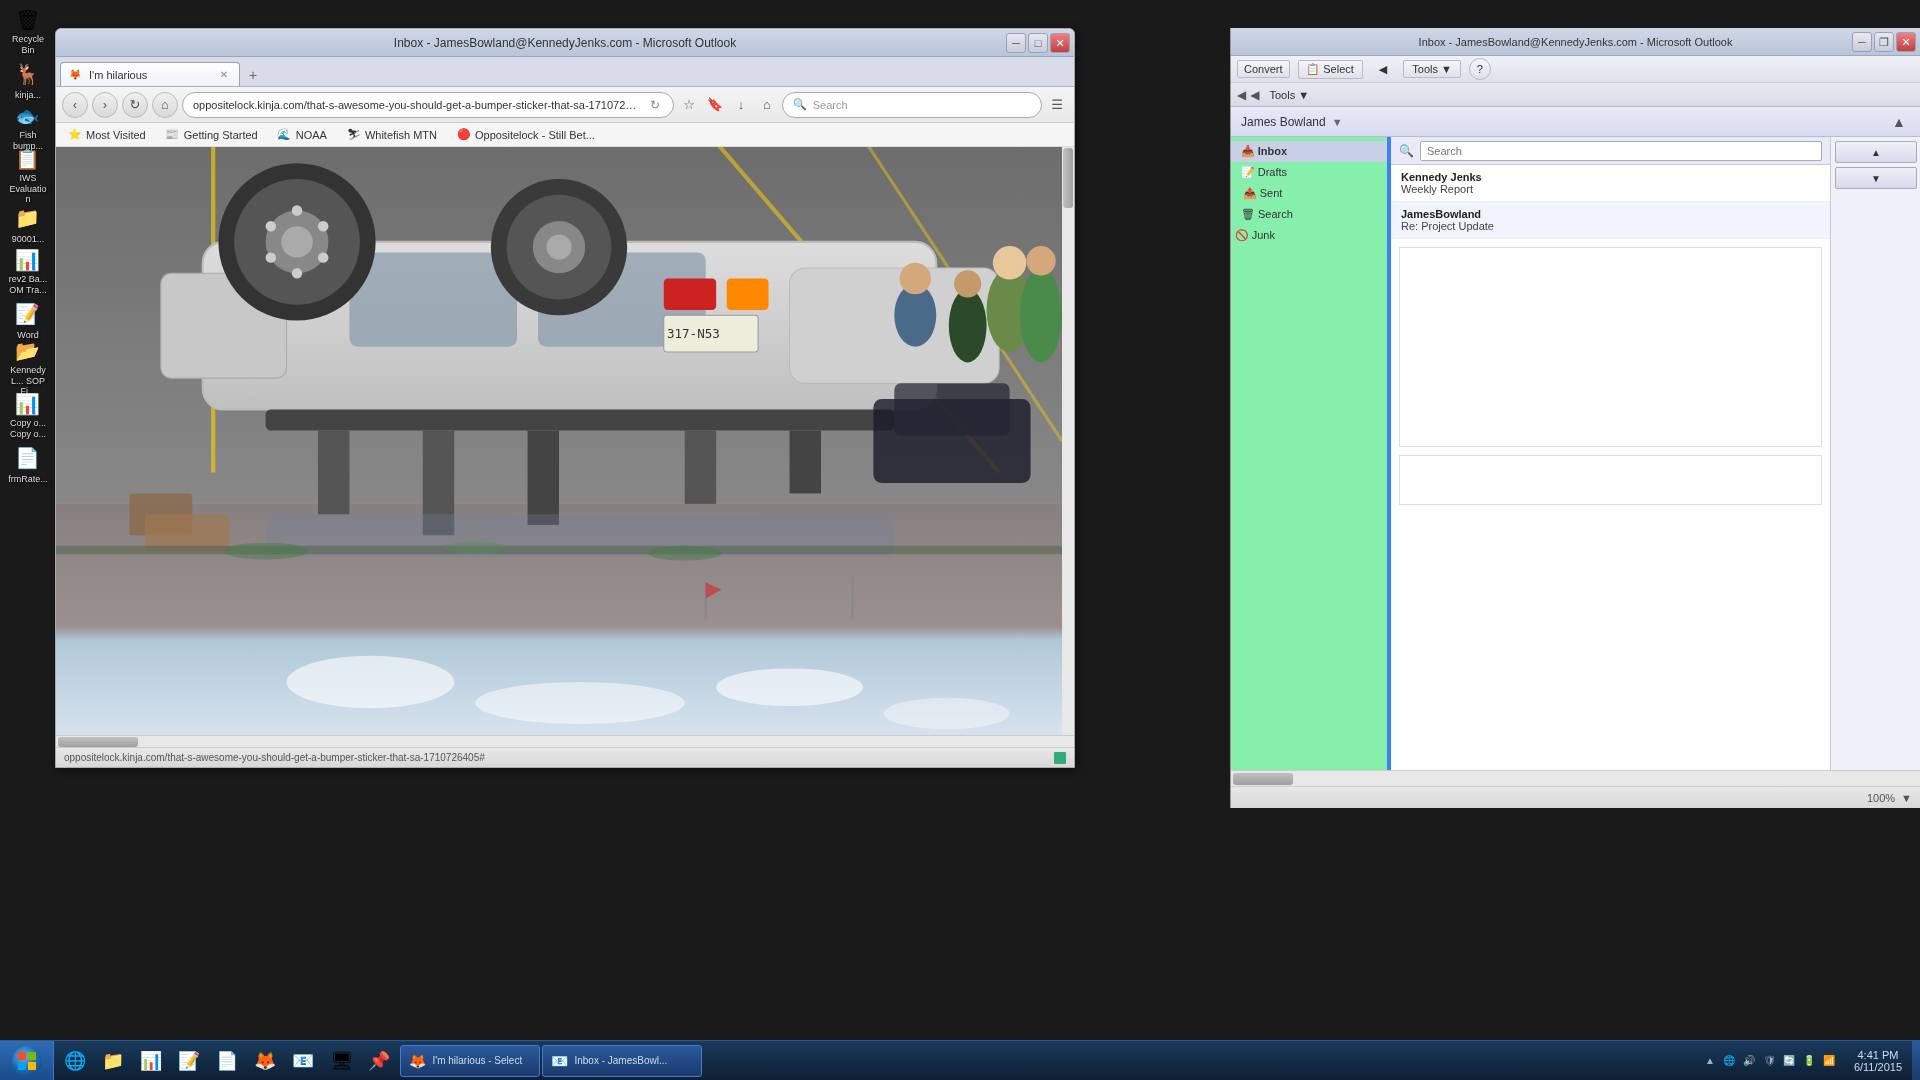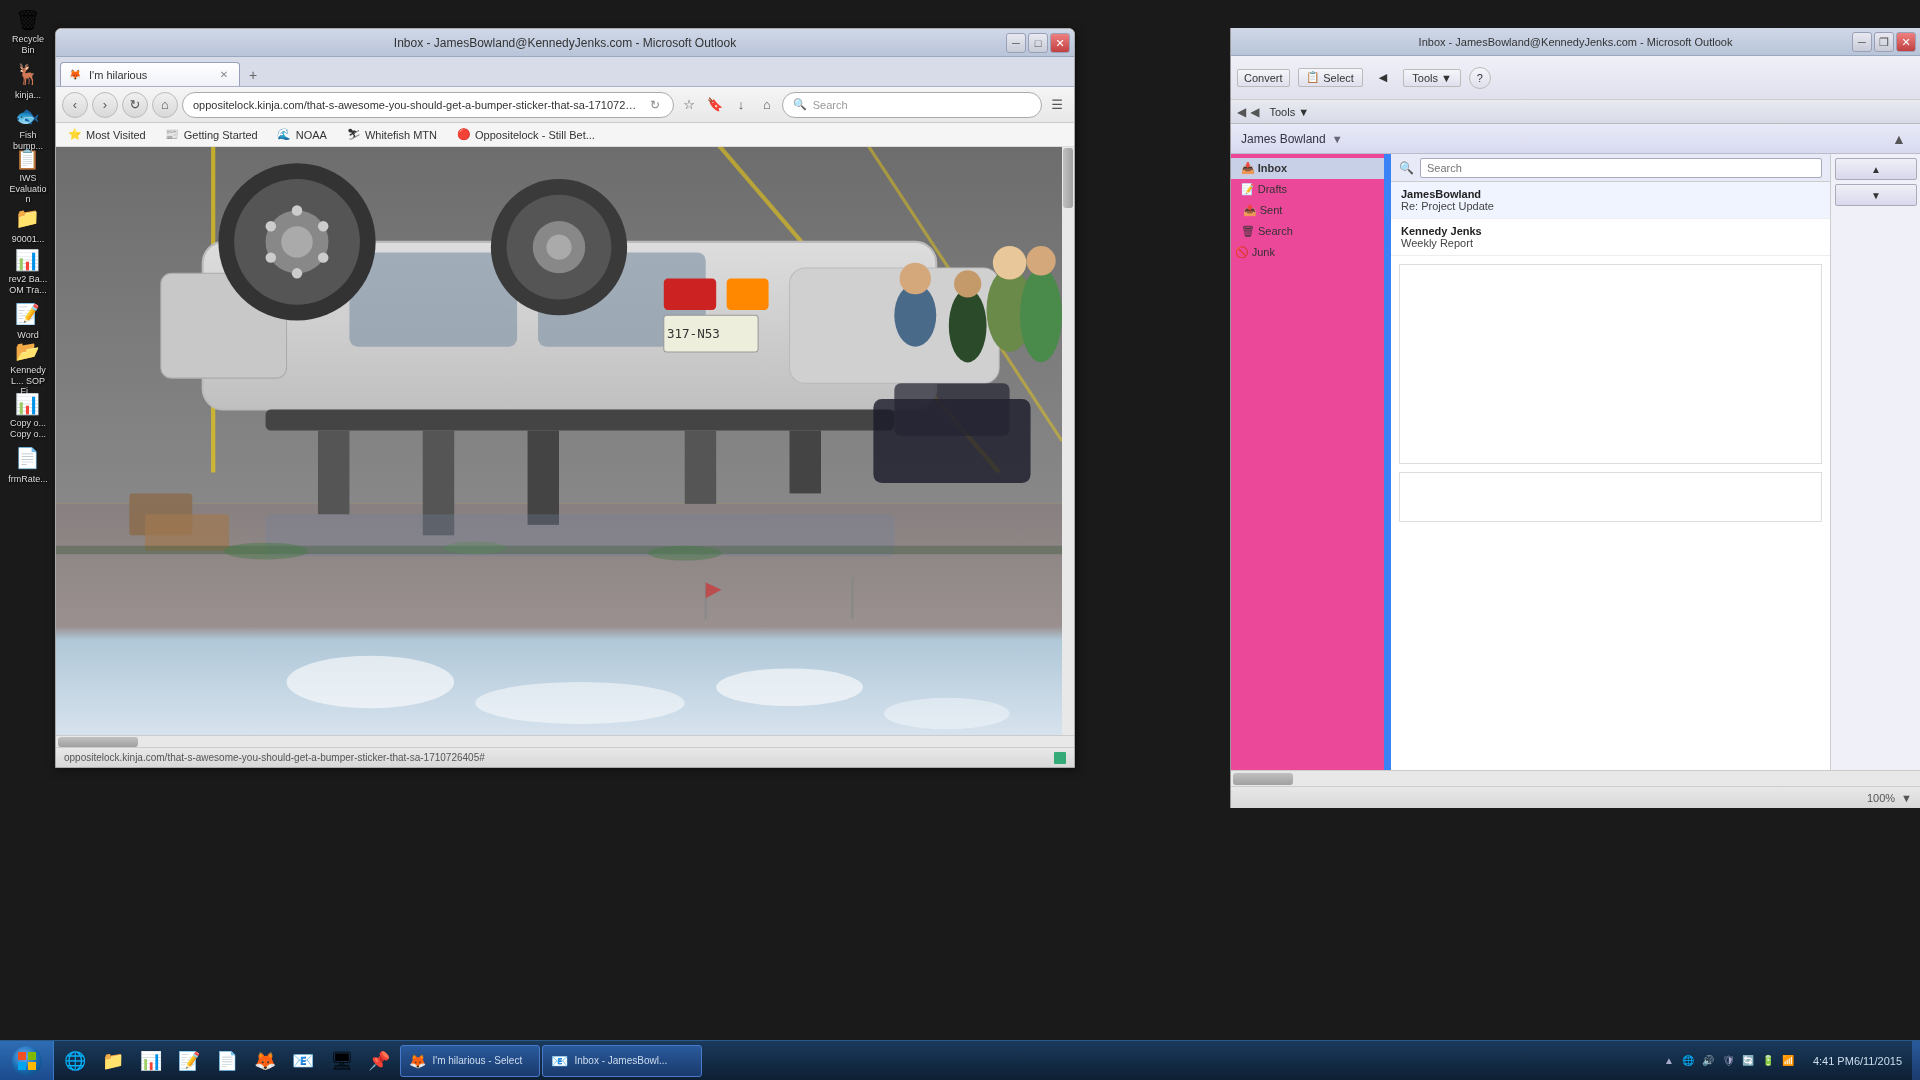--- a/index.html
+++ b/index.html
@@ -85,21 +85,21 @@
       align-items: center;
       padding: 0 8px;
       gap: 6px;
       cursor: pointer;
       color: #cde;
       font-size: 11px;
     }
 
     .taskbar-clock {
       display: flex;
-      flex-direction: row;
+      flex-direction: column;
       align-items: center;
       justify-content: center;
       padding: 0 10px;
       color: #cde;
       font-size: 11px;
       height: 100%;
     }
 
     .taskbar-tray {
       display: flex;
@@ -723,21 +723,21 @@
 
     <div style="height:28px; background:linear-gradient(to bottom,#d0d8e8,#b8c4d8); display:flex; align-items:center; justify-content:center; position:relative; border-bottom:1px solid #9aa8c0;">
       <span style="font-size:11px; color:#333;">Inbox - JamesBowland@KennedyJenks.com - Microsoft Outlook</span>
       <div style="position:absolute; right:4px; top:4px; display:flex; gap:2px;">
         <div style="width:20px; height:20px; background:linear-gradient(to bottom,#e8e8f0,#c8ccd8); border:1px solid #9aa0b8; border-radius:3px; display:flex; align-items:center; justify-content:center; font-size:11px; color:#555; cursor:pointer;">─</div>
         <div style="width:20px; height:20px; background:linear-gradient(to bottom,#e8e8f0,#c8ccd8); border:1px solid #9aa0b8; border-radius:3px; display:flex; align-items:center; justify-content:center; font-size:11px; color:#555; cursor:pointer;">❐</div>
         <div style="width:20px; height:20px; background:linear-gradient(to bottom,#f08080,#c04040); border:1px solid #9aa0b8; border-radius:3px; display:flex; align-items:center; justify-content:center; font-size:11px; color:#fff; cursor:pointer;">✕</div>
       </div>
     </div>
 
-    <div style="height:44px; background:linear-gradient(to bottom,#f0f0f8,#e0e0ee); border-bottom:1px solid #ccc; display:flex; align-items:center; padding:0 6px; gap:8px;">
+    <div style="height:27px; background:linear-gradient(to bottom,#f0f0f8,#e0e0ee); border-bottom:1px solid #ccc; display:flex; align-items:center; padding:0 6px; gap:8px;">
       <div style="display:flex; align-items:center; gap:3px; font-size:11px; color:#333; cursor:pointer; padding:2px 6px; border:1px solid #bbb; border-radius:2px; background:linear-gradient(to bottom,#f5f5fa,#e0e0ee);">
         <span>Convert</span>
       </div>
       <div style="display:flex; align-items:center; gap:3px; font-size:11px; color:#333; cursor:pointer; padding:2px 8px; border:1px solid #bbb; border-radius:2px; background:linear-gradient(to bottom,#f5f5fa,#e0e0ee);">
         <span>📋</span>
         <span>Select</span>
       </div>
       <div style="display:flex; align-items:center; gap:3px; font-size:11px; color:#333; cursor:pointer; padding:2px 8px;">◀</div>
       <div style="display:flex; align-items:center; gap:3px; font-size:11px; color:#333; cursor:pointer; padding:2px 8px; border:1px solid #bbb; border-radius:2px; background:linear-gradient(to bottom,#f5f5fa,#e0e0ee);">
         <span>Tools ▼</span>
@@ -754,44 +754,44 @@
     </div>
 
     <div style="height:30px; background:linear-gradient(to bottom,#e8eaf8,#d8daf0); border-bottom:1px solid #bbc; display:flex; align-items:center; padding:0 10px; gap:6px;">
       <span style="font-size:12px; font-weight:normal; color:#334;">James Bowland</span>
       <span style="font-size:11px; color:#667; cursor:pointer;">▼</span>
       <div style="margin-left:auto; width:22px; height:22px; display:flex; align-items:center; justify-content:center; cursor:pointer; font-size:14px; color:#555;">▲</div>
     </div>
 
     <div style="display:flex; flex:1; overflow:hidden;">
 
-      <div style="width:160px; background:#ec4899; border-right:7px solid #3b82f6; padding-top:4px;">
+      <div style="width:160px; background:#86efac; border-right:4px solid #3b82f6; padding-top:4px;">
         <div style="padding:4px 10px; font-size:11px; color:#333; cursor:pointer; background:#c8d0e8; font-weight:bold;">📥 Inbox</div>
         <div style="padding:4px 10px; font-size:11px; color:#333; cursor:pointer;">📝 Drafts</div>
         <div style="padding:4px 12px; font-size:11px; color:#333; cursor:pointer;">📤 Sent</div>
         <div style="padding:4px 10px; font-size:11px; color:#333; cursor:pointer;">🗑 Search</div>
         <div style="padding:4px 4px; font-size:11px; color:#333; cursor:pointer;">🚫 Junk</div>
       </div>
 
       <div style="flex:1; display:flex; flex-direction:column; overflow:hidden;">
 
         <div style="height:28px; background:#e8eaf8; border-bottom:1px solid #ccc; display:flex; align-items:center; padding:0 8px; gap:6px;">
           <span style="font-size:12px; color:#888;">🔍</span>
           <input style="flex: 1 1 0%; height: 20px; border: 1px solid rgb(170, 170, 187); border-radius: 2px; background: rgb(255, 255, 255); padding: 0px 6px; font-size: 11px; color: rgb(136, 136, 136);" placeholder="Search">
         </div>
 
         <div style="flex:1; background:#fff; overflow-y:auto;">
 
+          <div style="padding:6px 10px; border-bottom:1px solid #eee; cursor:pointer;">
+            <div style="font-size:11px; font-weight:bold; color:#222;">Kennedy Jenks</div>
+            <div style="font-size:11px; color:#444;">Weekly Report</div>
+          </div>
           <div style="padding:6px 10px; border-bottom:1px solid #eee; cursor:pointer; background:#f0f4ff;">
             <div style="font-size:11px; font-weight:bold; color:#222;">JamesBowland</div>
             <div style="font-size:11px; color:#444;">Re: Project Update</div>
-          </div>
-          <div style="padding:6px 10px; border-bottom:1px solid #eee; cursor:pointer;">
-            <div style="font-size:11px; font-weight:bold; color:#222;">Kennedy Jenks</div>
-            <div style="font-size:11px; color:#444;">Weekly Report</div>
           </div>
 
           <div style="height:200px; background:#fff; border:1px solid #ddd; margin:8px;"></div>
           <div style="height:50px; background:#fff; border:1px solid #ddd; margin:8px;"></div>
         </div>
 
       </div>
 
       <div style="width:90px; background:#f0f0f8; border-left:1px solid #ccc; display:flex; flex-direction:column; padding:4px; gap:4px;">
         <div style="width:82px; height:22px; background:linear-gradient(to bottom,#f0f0f8,#d8d8ec); border:1px solid #aab; border-radius:2px; font-size:10px; color:#333; cursor:pointer; display:flex; align-items:center; justify-content:center;">▲</div>

